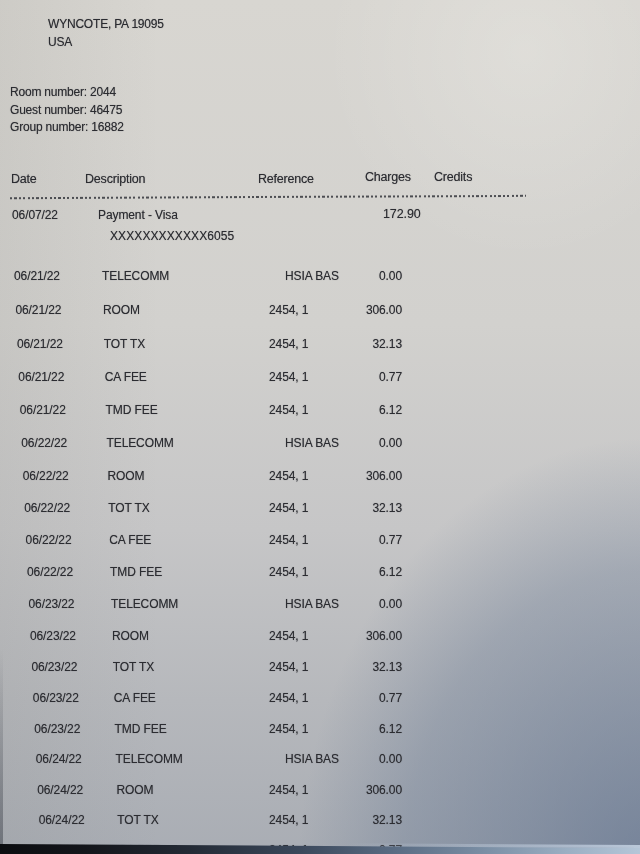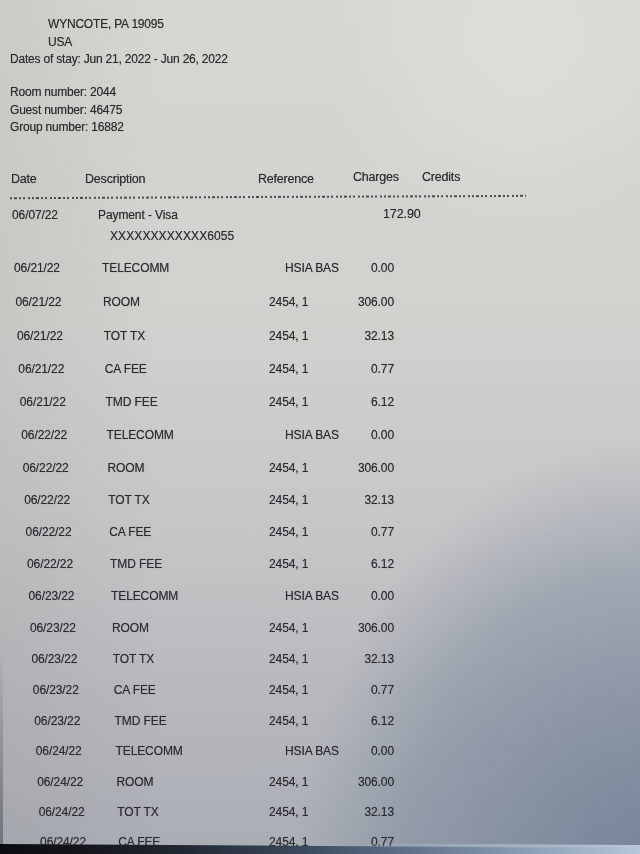--- a/index.html
+++ b/index.html
@@ -31,40 +31,40 @@
   .l-guest   { left: 10px; top: 103px; }
   .l-group   { left: 10px; top: 120px; }
   .l-bonvoy  { left: 11px; top: 138px; }
 
   .th { position: absolute; top: 172px; font-size: 12.5px; letter-spacing: -0.2px; white-space: nowrap; }
   .th-date    { left: 11px; }
   .th-desc    { left: 85px; }
   .th-ref     { left: 258px; }
   .th-charges { left: 353px; }
   .th-credits { left: 422px; }
-  .th-credits, .th-charges { top: 170px; }
+  .th-credits, .th-charges { top: 170px; margin-left: 12px; }
 
   .dashline {
     position: absolute;
     left: 10px; top: 196px;
     width: 516px; height: 2px;
     background: repeating-linear-gradient(90deg,
       rgba(52,54,60,0.85) 0 2.2px, rgba(52,54,60,0) 2.2px 4.4px);
     transform: rotate(-0.25deg);
   }
 
   .p-cell { position: absolute; white-space: nowrap; font-size: 12px; letter-spacing: -0.1px; }
   .p-date { left: 12px;  top: 208px; }
   .p-desc { left: 98px;  top: 208px; }
   .p-amt  { left: 383px; top: 207px; font-size: 12.5px; }
   .p-card { left: 67px;  top: 229px; letter-spacing: 0.1px; margin-left: 43px; }
 
-  .row { position: absolute; left: 0; right: 0; height: 14px; }
+  .row { position: absolute; left: 0; right: 0; height: 14px; margin-top: 8px; }
   .c { position: absolute; white-space: nowrap; font-size: 12px; letter-spacing: -0.1px; }
-  .c-amt { left: 317px; width: 77px; text-align: right; }
+  .c-amt { left: 317px; width: 85px; text-align: right; }
 
   .left-edge {
     position: absolute;
     left: 0; bottom: 5px;
     width: 3px; height: 200px;
     background: linear-gradient(180deg, rgba(30,35,45,0) 0%, rgba(30,35,45,0.40) 100%);
   }
   .bottom-edge {
     position: absolute;
     left: -6px; right: -6px; bottom: -3px;
@@ -83,21 +83,20 @@
   }
 </style>
 </head>
 <body>
 
 <div class="photo">
   <div class="paper">
 
     <div class="line l-city">WYNCOTE, PA 19095</div>
     <div class="line l-country">USA</div>
-    <div class="line l-dates">Dates of stay: Jun 21, 2022 - Jun 26, 2022</div>
     <div class="line l-room">Room number: 2044</div>
     <div class="line l-guest">Guest number: 46475</div>
     <div class="line l-group">Group number: 16882</div>
 
     <div>
       <span class="th th-date">Date</span>
       <span class="th th-desc">Description</span>
       <span class="th th-ref">Reference</span>
       <span class="th th-charges">Charges</span>
       <span class="th th-credits">Credits</span>

